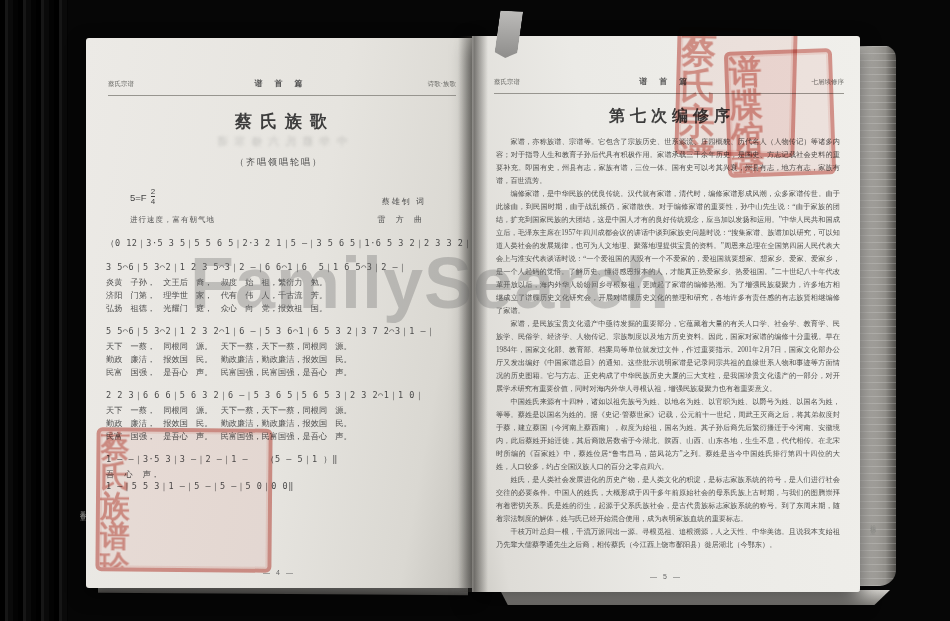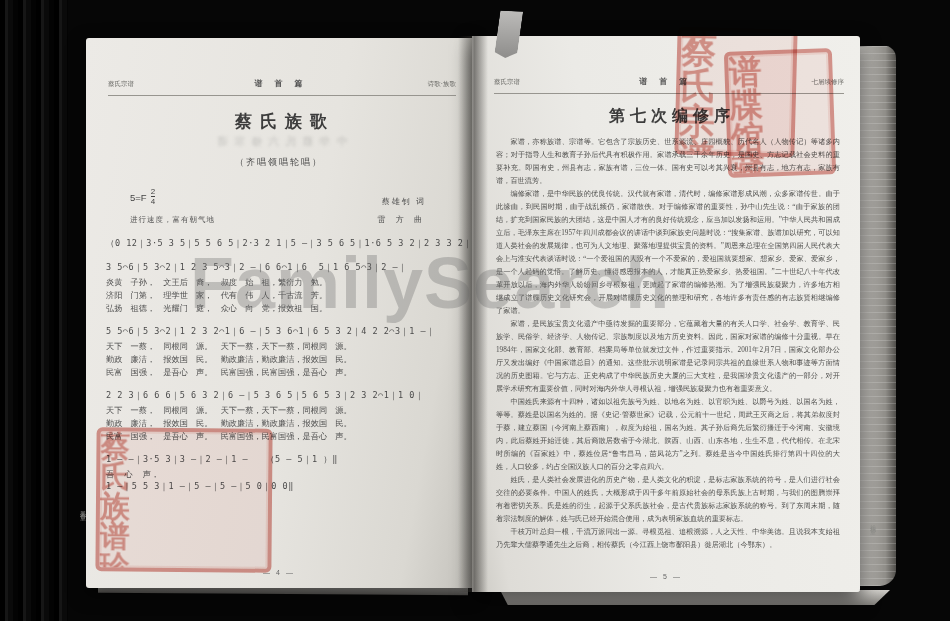--- a/index.html
+++ b/index.html
@@ -104,21 +104,21 @@
 
     <div class="music">
       <div class="nline intro">（0 12｜3·5 3 5｜5 5 6 5｜2·3 2 1｜5 —｜3 5 6 5｜1·6 5 3 2｜2 3 3 2｜0 1｜）</div>
 
       <div class="nline">3 5⌒6｜5 3⌒2｜1 2 3 5⌒3｜2 —｜6 6⌒1｜6  5｜1 6 5⌒3｜2 —｜</div>
       <div class="verse">炎黄　子孙，　文王后　裔，　叔度　始　祖，繁衍力　勉。</div>
       <div class="verse">济阳　门第，　理学世　家，　代有　伟　人，千古流　芳。</div>
       <div class="verse">弘扬　祖德，　光耀门　庭，　众心　向　党，报效祖　国。</div>
       <div class="sysgap"></div>
 
-      <div class="nline">5 5⌒6｜5 3⌒2｜1 2 3 2⌒1｜6 —｜5 3 6⌒1｜6 5 3 2｜4 2 2⌒3｜1 —｜</div>
+      <div class="nline">5 5⌒6｜5 3⌒2｜1 2 3 2⌒1｜6 —｜5 3 6⌒1｜6 5 3 2｜3 7 2⌒3｜1 —｜</div>
       <div class="verse">天下　一蔡，　同根同　源。　天下一蔡，天下一蔡，同根同　源。</div>
       <div class="verse">勤政　廉洁，　报效国　民。　勤政廉洁，勤政廉洁，报效国　民。</div>
       <div class="verse">民富　国强，　是吾心　声。　民富国强，民富国强，是吾心　声。</div>
       <div class="sysgap"></div>
 
       <div class="nline">2 2 3｜6 6 6｜5 6 3 2｜6 —｜5 3 6 5｜5 6 5 3｜2 3 2⌒1｜1 0｜</div>
       <div class="verse">天下　一蔡，　同根同　源。　天下一蔡，天下一蔡，同根同　源。</div>
       <div class="verse">勤政　廉洁，　报效国　民。　勤政廉洁，勤政廉洁，报效国　民。</div>
       <div class="verse">民富　国强，　是吾心　声。　民富国强，民富国强，是吾心　声。</div>
       <div class="sysgap"></div>

